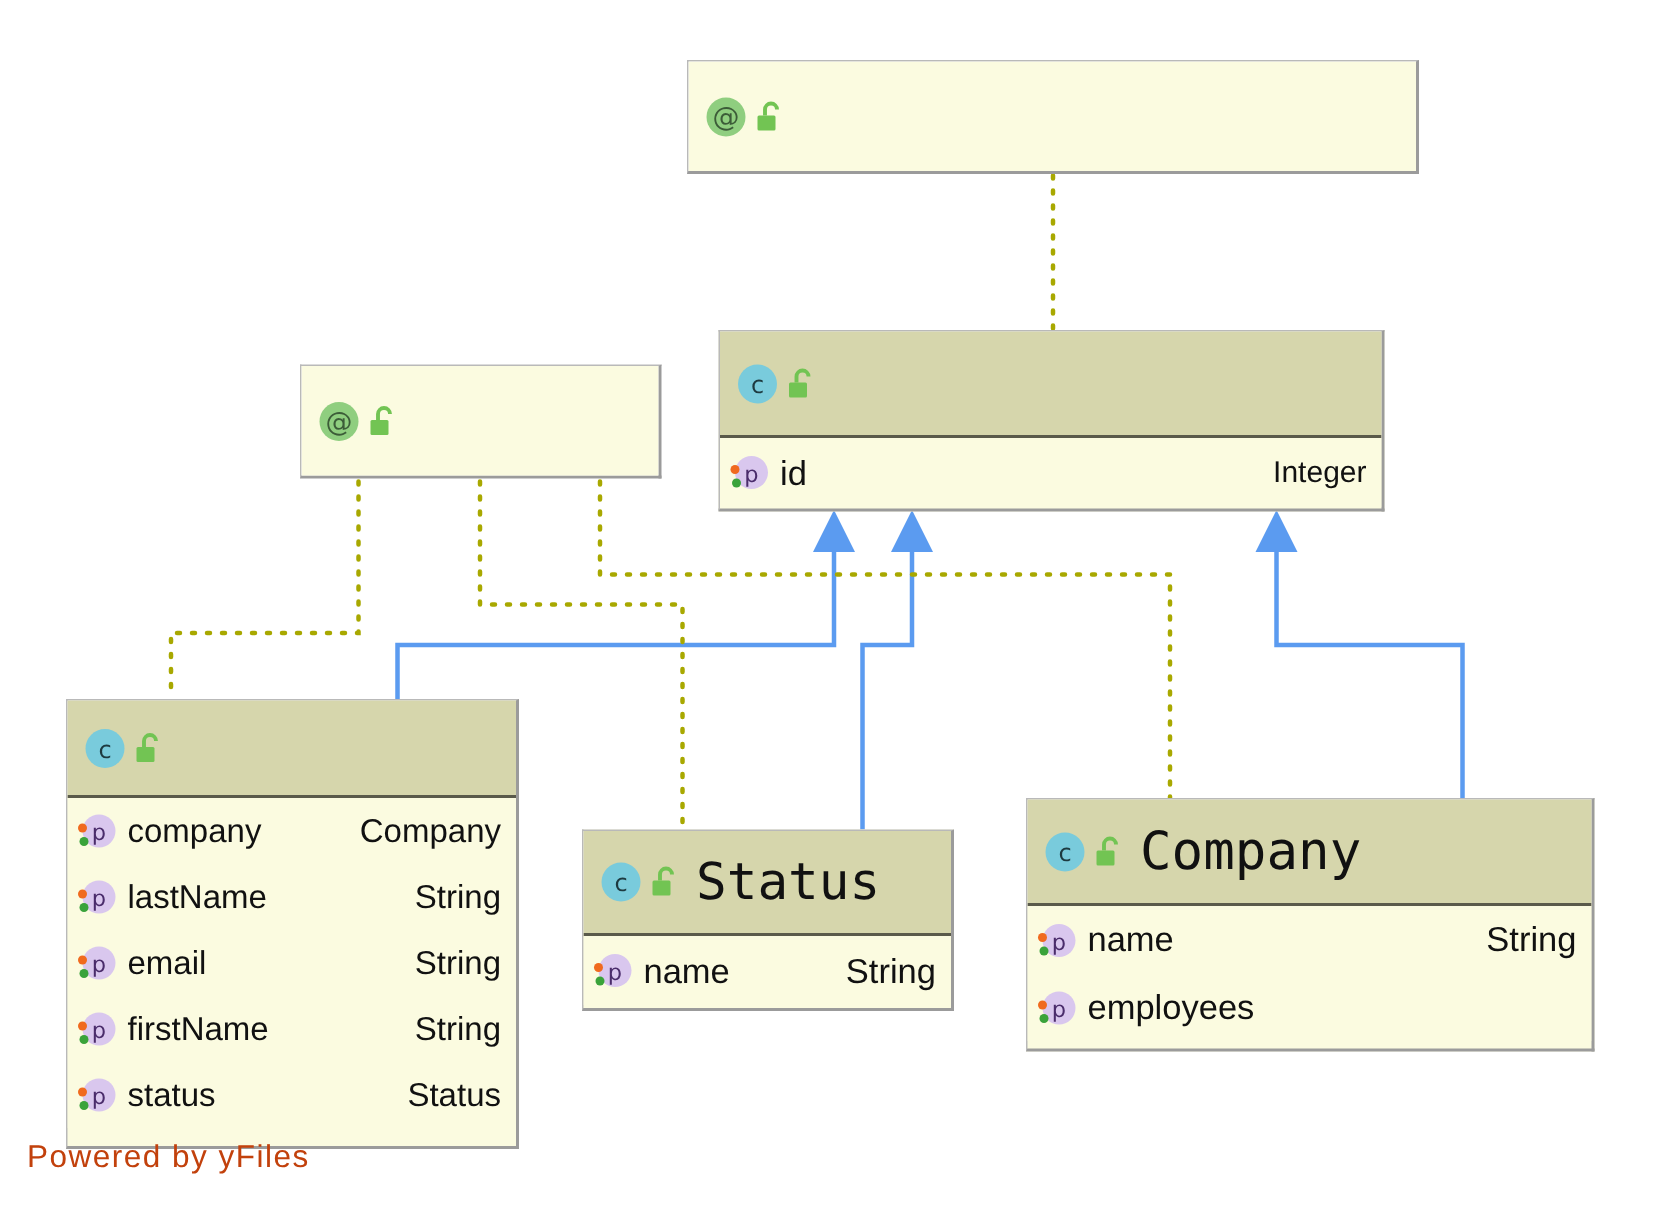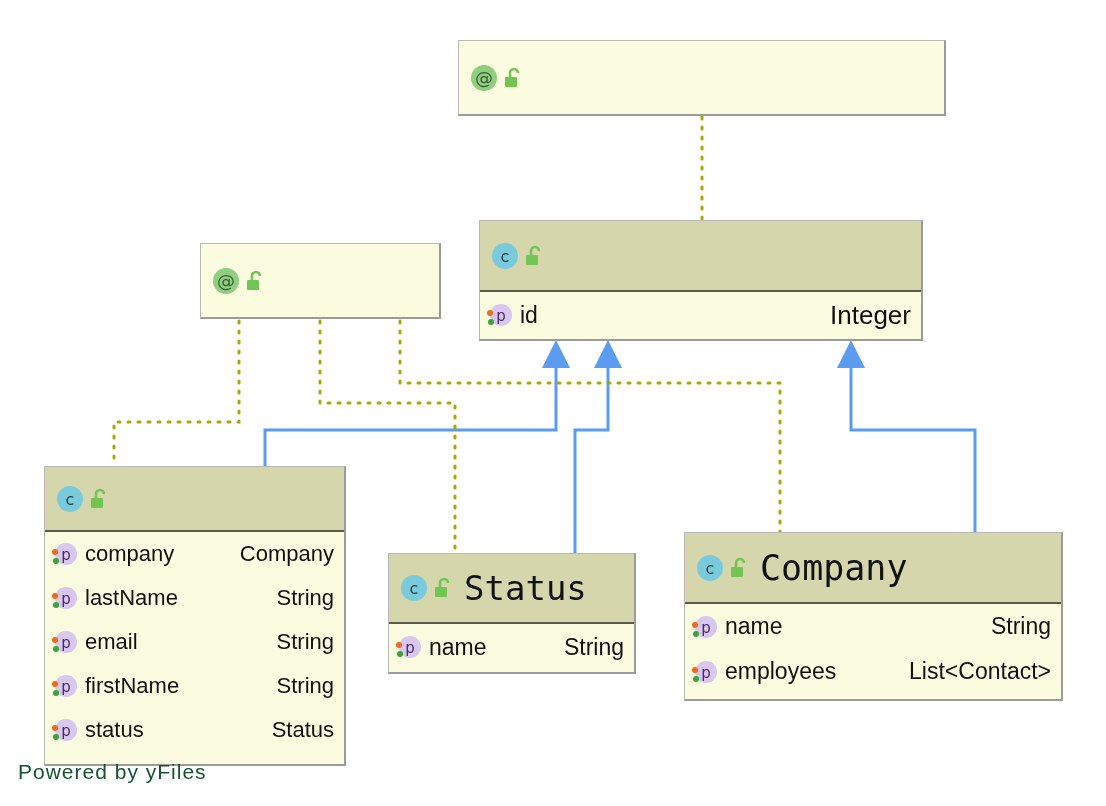--- a/index.html
+++ b/index.html
@@ -99,21 +99,21 @@
     color: #111111;
     font-family: "Liberation Sans", sans-serif;
   }
   #watermark {
     position: absolute;
     left: 18px;
     top: 760px;
     font-family: "Liberation Sans", sans-serif;
     font-size: 21px;
     letter-spacing: 1px;
-    color: #14532d;
+    color: #c2410c;
     white-space: nowrap;
     user-select: none;
   }
 </style>
 </head>
 <body>
 
 <div id="canvas">
 
   <svg id="edge-layer" viewBox="0 0 1106 806" xmlns="http://www.w3.org/2000/svg">
@@ -187,21 +187,21 @@
         <span class="prop-icon">
           <svg width="28" height="28" viewBox="0 0 28 28">
             <circle cx="15" cy="14" r="11" fill="#d9c7ee"></circle>
             <text x="15" y="20" text-anchor="middle" font-family="DejaVu Sans, sans-serif" font-size="15" fill="#4a2c6b">p</text>
             <circle cx="4" cy="12" r="3" fill="#f06a1e"></circle>
             <circle cx="5" cy="21" r="3" fill="#3aa33a"></circle>
           </svg>
         </span>
         <span class="prop-name" style="font-size:23px;">id</span>
         <span class="prop-spacer"></span>
-        <span class="prop-type" style="font-size:26px;">Integer</span>
+        <span class="prop-type" style="font-size:20px;">Integer</span>
       </div>
     </div>
   </div>
 
   <div class="node is-annotation" id="node-entity" style="left:200px; top:243px; width:241px; height:76px;">
     <div class="node-header" style="height:76px;">
       <span class="hdr-icon">
         <svg width="30" height="30" viewBox="0 0 30 30">
           <circle cx="15" cy="15" r="13" fill="#8fce7f"></circle>
           <text x="15" y="21" text-anchor="middle" font-family="DejaVu Sans, sans-serif" font-size="18" fill="#3c5c38">@</text>
@@ -367,20 +367,19 @@
         <span class="prop-icon">
           <svg width="28" height="28" viewBox="0 0 28 28">
             <circle cx="15" cy="14" r="11" fill="#d9c7ee"></circle>
             <text x="15" y="20" text-anchor="middle" font-family="DejaVu Sans, sans-serif" font-size="15" fill="#4a2c6b">p</text>
             <circle cx="4" cy="12" r="3" fill="#f06a1e"></circle>
             <circle cx="5" cy="21" r="3" fill="#3aa33a"></circle>
           </svg>
         </span>
         <span class="prop-name" style="font-size:23px;">employees</span>
         <span class="prop-spacer"></span>
-        <span class="prop-type" style="font-size:23px;">List&lt;Contact&gt;</span>
       </div>
     </div>
   </div>
 
   <div id="watermark">Powered by yFiles</div>
 
 </div>
 
 </body></html>

